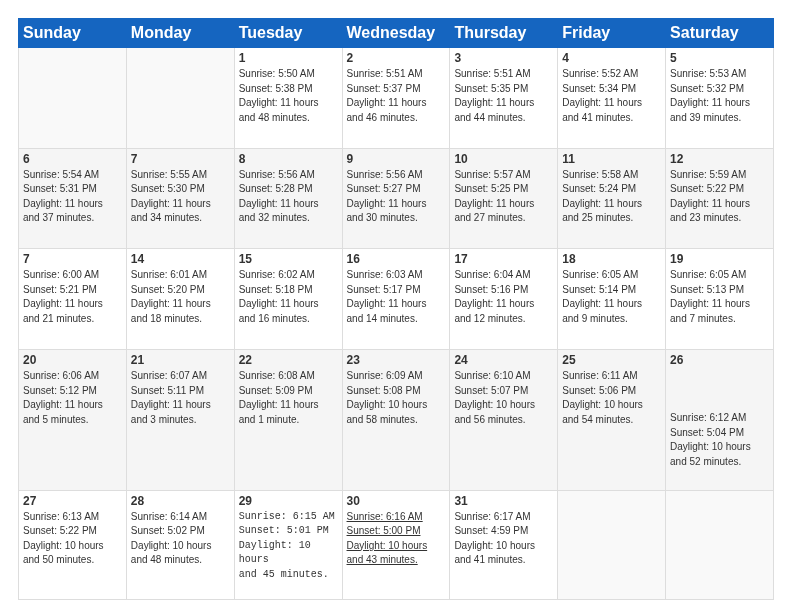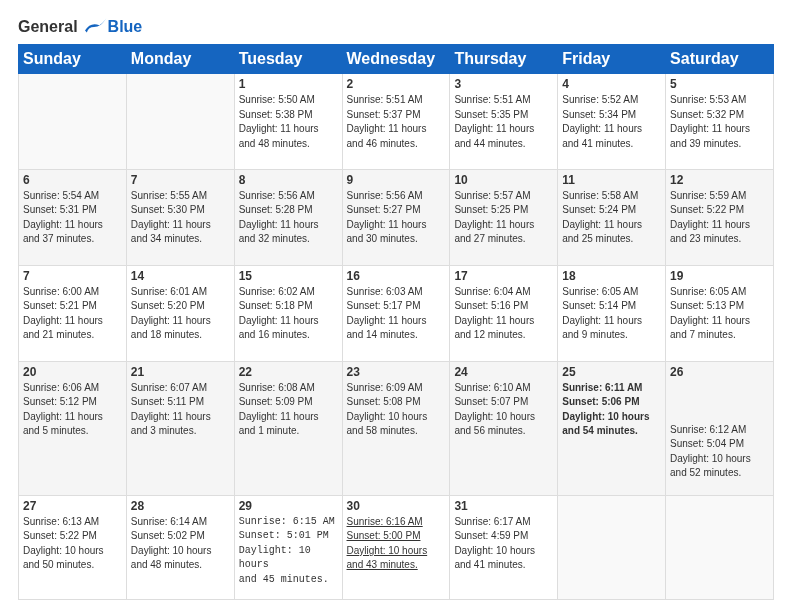--- a/index.html
+++ b/index.html
@@ -87,37 +87,20 @@
     .day-detail {
       line-height: 1.45;
       font-size: 10px;
     }
     .empty-cell { background: #f9f9f9 !important; }
   </style>
 </head>
 <body>
 
 <div class="page">
-  <div class="header">
-    <div class="logo">
-      <div class="logo-text" style="flex-wrap: wrap; font-size: 16px;">
-          <span style="color:#333;font-weight:bold;">General</span>
-          <svg style="width:28px;height:18px;margin-left:2px;" viewBox="0 0 28 20" xmlns="http://www.w3.org/2000/svg">
-            <path d="M4,14 Q10,4 20,8 Q24,6 26,2 Q22,10 14,10 Q8,10 6,16 Z" fill="#1565c0"></path>
-            <path d="M20,8 Q26,4 28,0 Q24,6 20,8 Z" fill="#42a5f5"></path>
-          </svg>
-          <br>
-          <span style="color:#1565c0;font-weight:bold;">Blue</span>
-        </div>
-    </div>
-    <div class="title-section">
-      <div class="month-title"></div>
-      <div class="location"></div>
-    </div>
-  </div>
 
   <table class="calendar">
     <thead>
       <tr>
       <th>Sunday</th>
           <th>Monday</th>
           <th>Tuesday</th>
           <th>Wednesday</th>
           <th>Thursday</th>
           <th>Friday</th>
@@ -297,21 +280,21 @@
           </td>
           <td>
             <span class="day-number">24</span>
             <div class="day-detail" style="white-space: pre-line;">Sunrise: 6:10 AM
 Sunset: 5:07 PM
 Daylight: 10 hours
 and 56 minutes.</div>
           </td>
           <td>
             <span class="day-number">25</span>
-            <div class="day-detail" style="white-space: pre-line; font-weight: bold;">Sunrise: 6:11 AM
+            <div class="day-detail" style="white-space: pre-line;">Sunrise: 6:11 AM
 Sunset: 5:06 PM
 Daylight: 10 hours
 and 54 minutes.</div>
           </td>
           <td>
             <span class="day-number">26</span>
             <div class="day-detail" style="white-space: pre-line; margin-top: 44px;">Sunrise: 6:12 AM
 Sunset: 5:04 PM
 Daylight: 10 hours
 and 52 minutes.</div>

